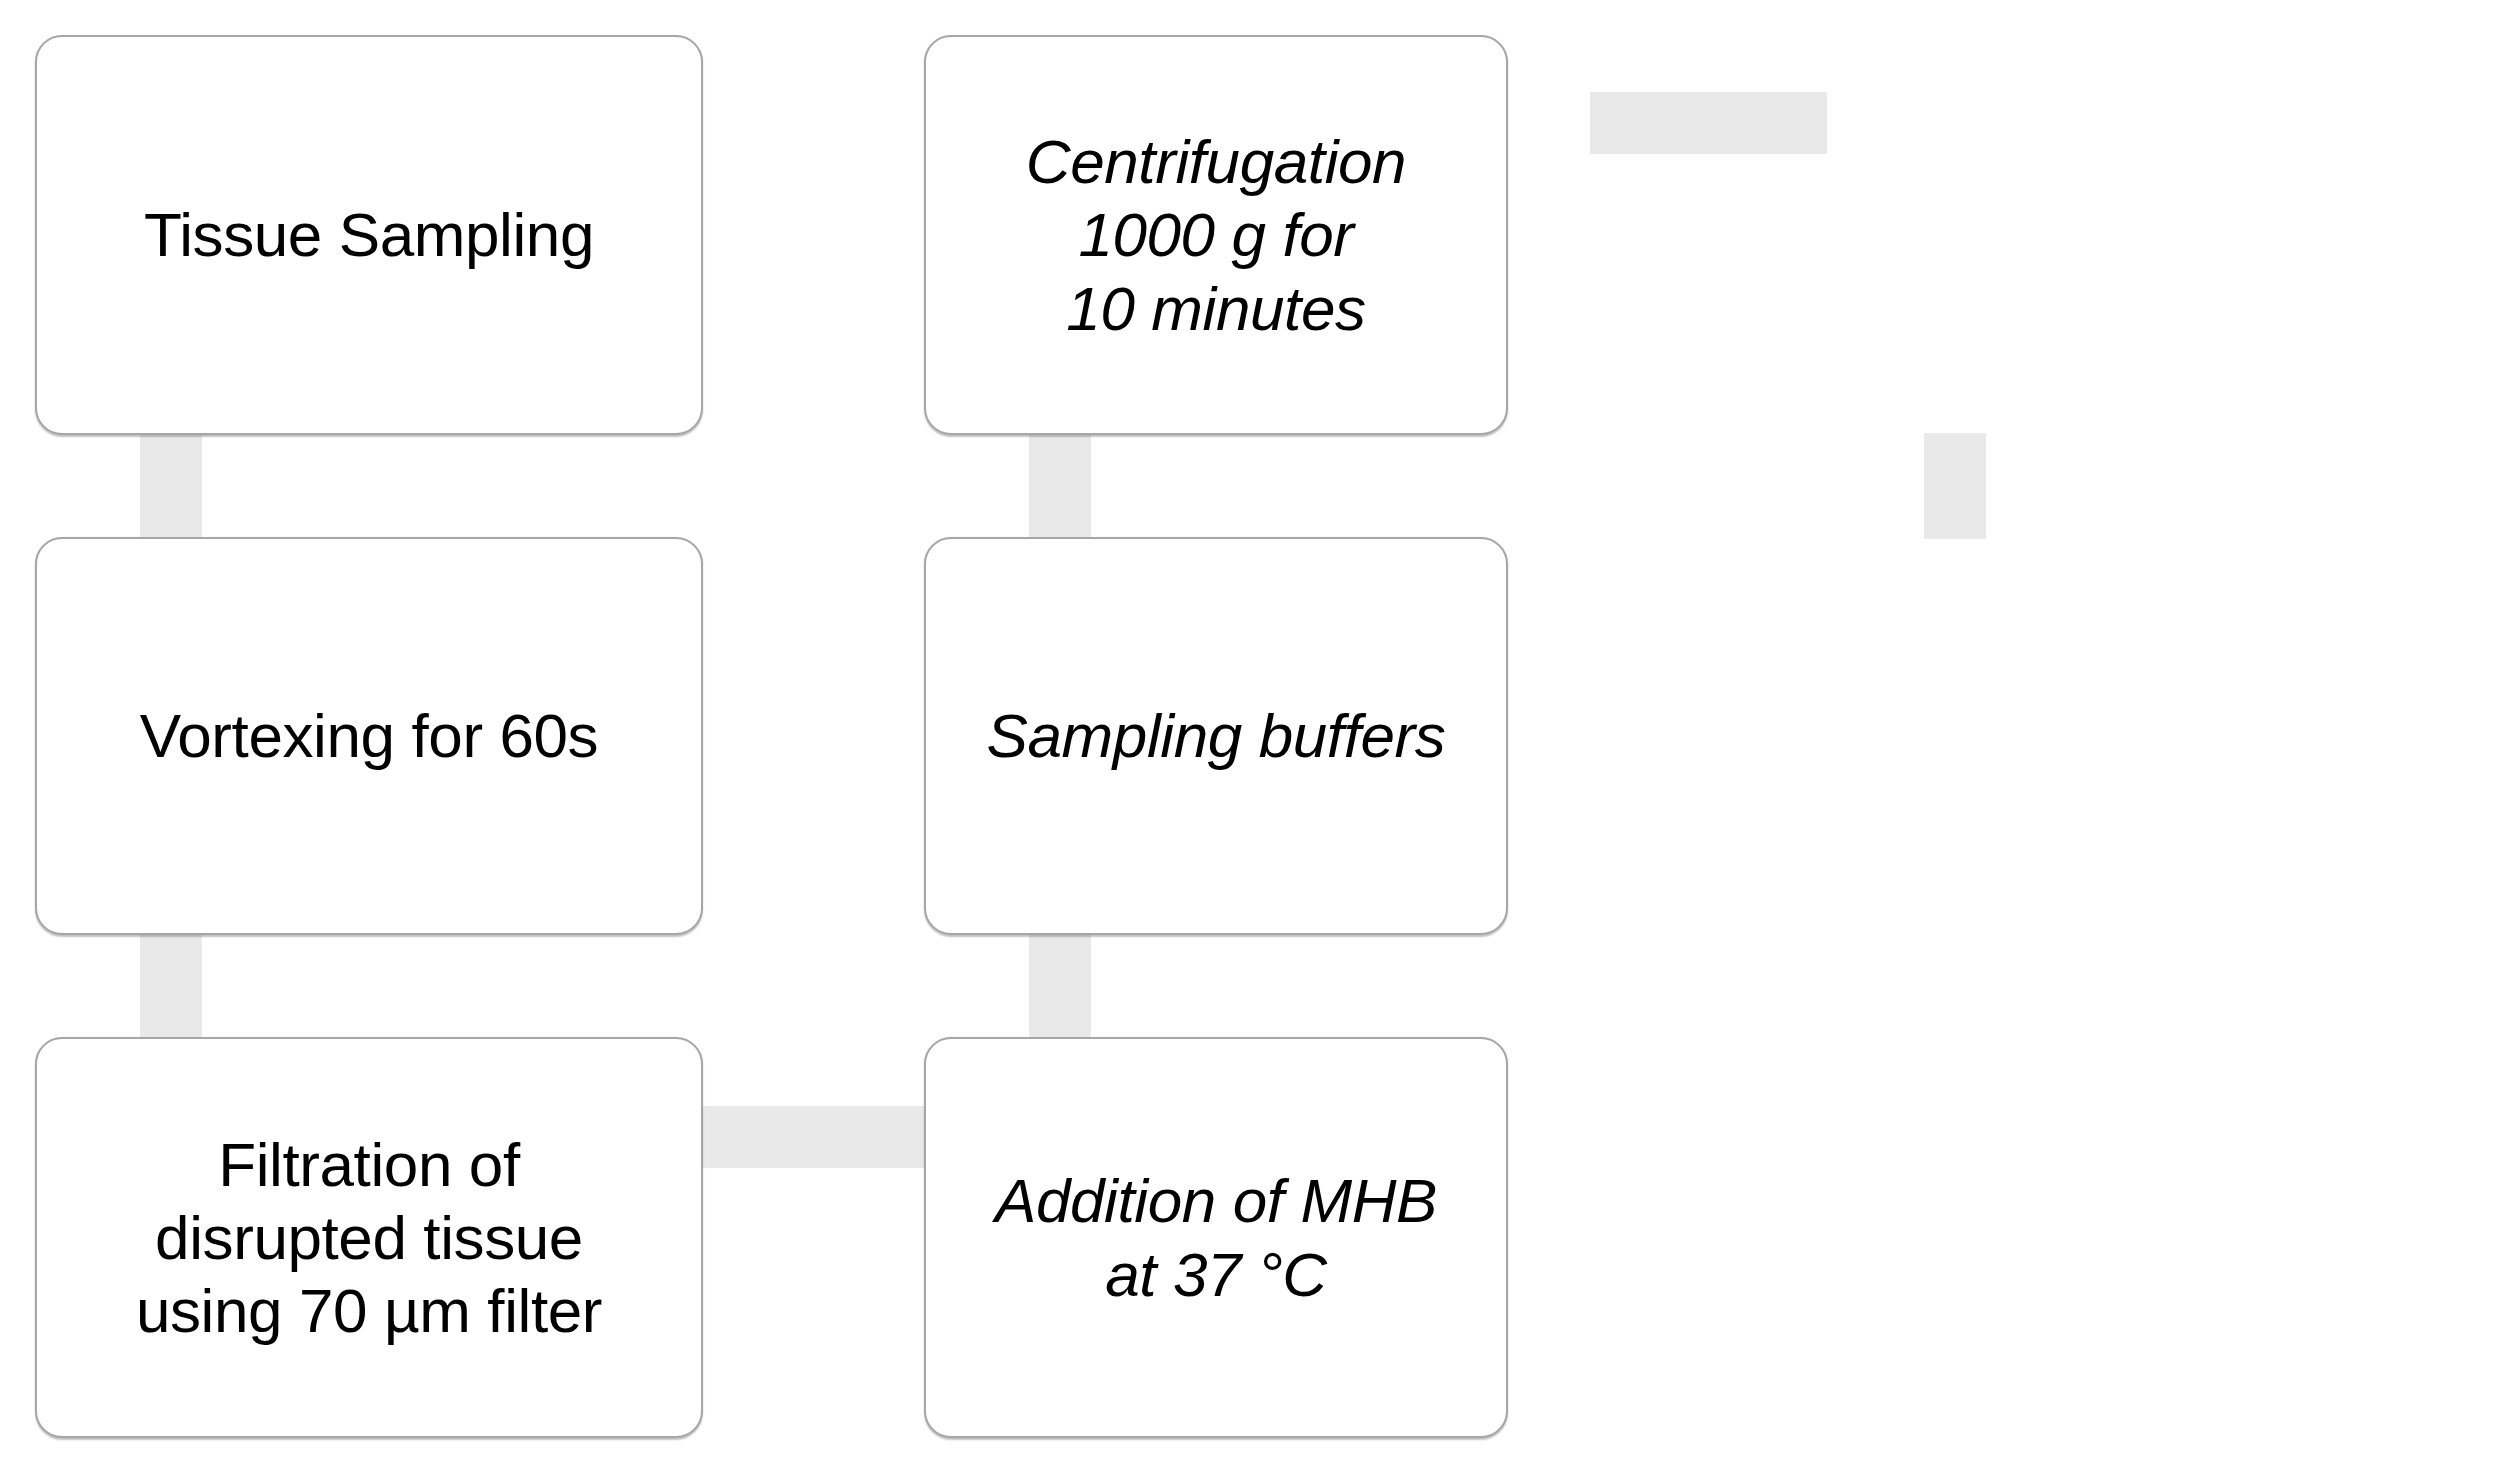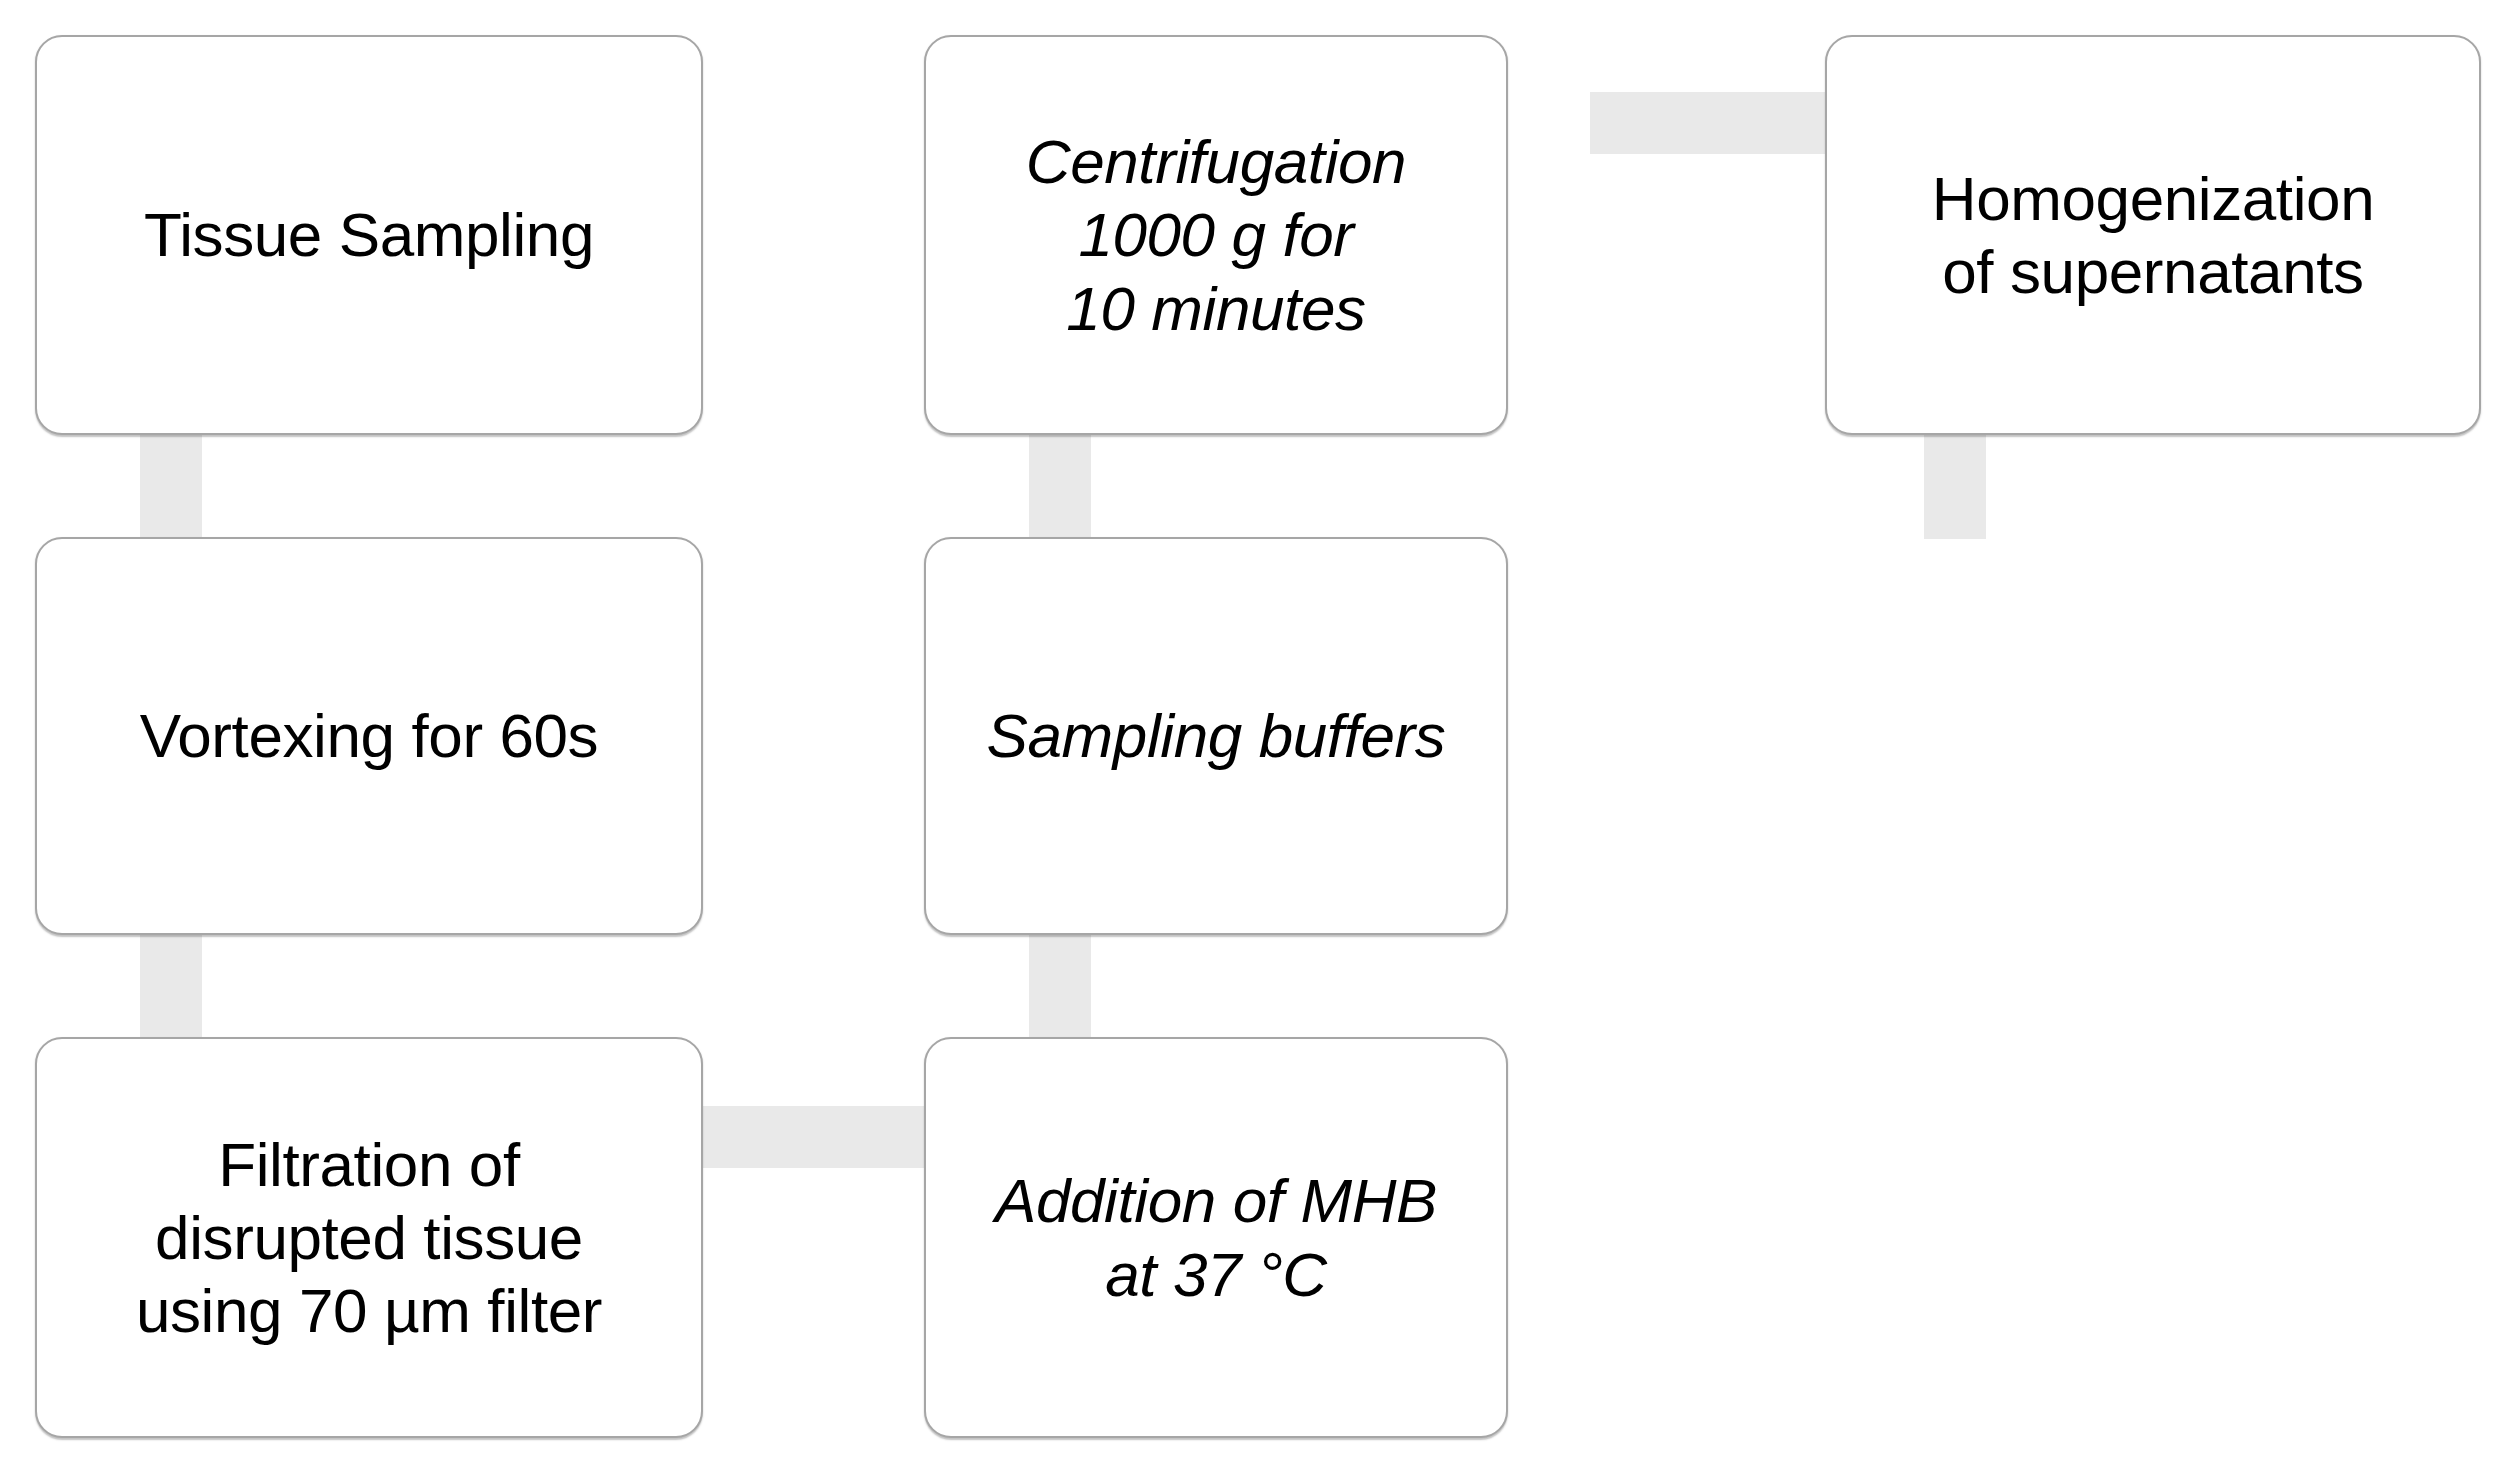--- a/index.html
+++ b/index.html
@@ -100,20 +100,16 @@
 
   <div class="node col-2 row-2">
     <span class="node-label">Sampling buffers</span>
   </div>
 
   <div class="node col-2 row-3">
     <span class="node-label">Addition of MHB
 at 37 °C</span>
   </div>
 
-  <div class="node col-3 row-1">
-    <span class="node-label">Homogenization
-of supernatants</span>
-  </div>
 
 
 </div>
 
 
 </body></html>

